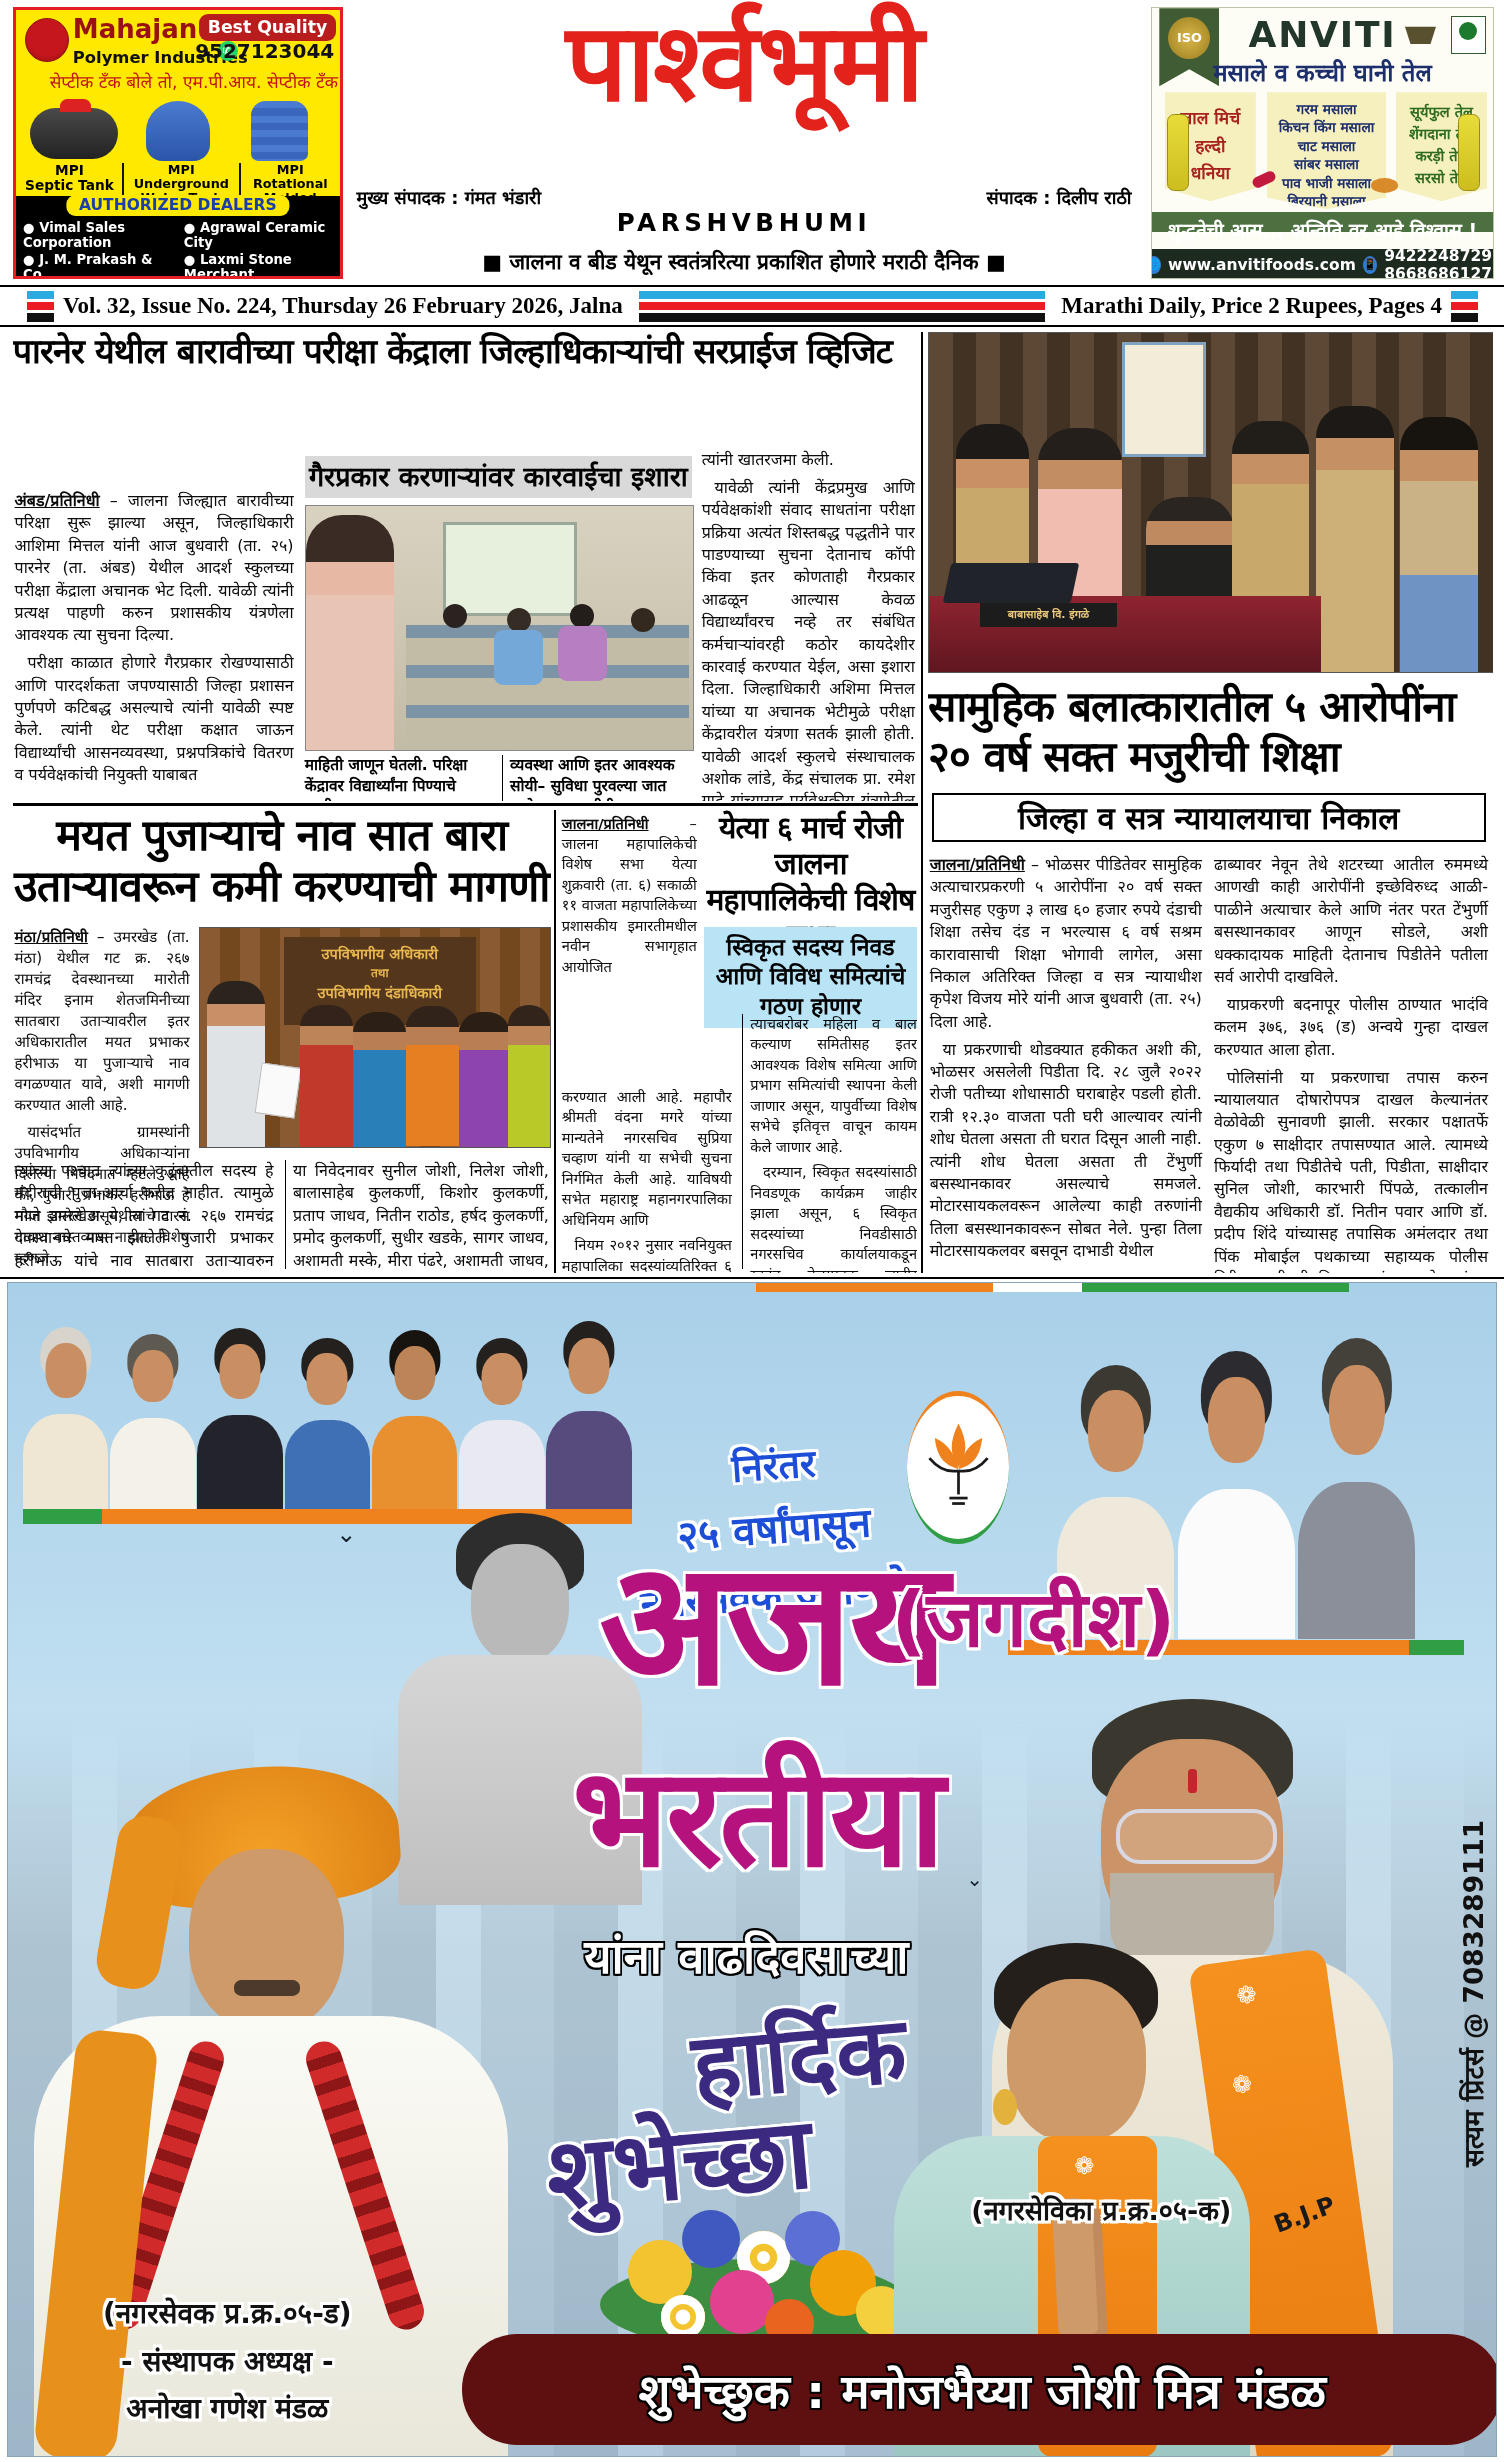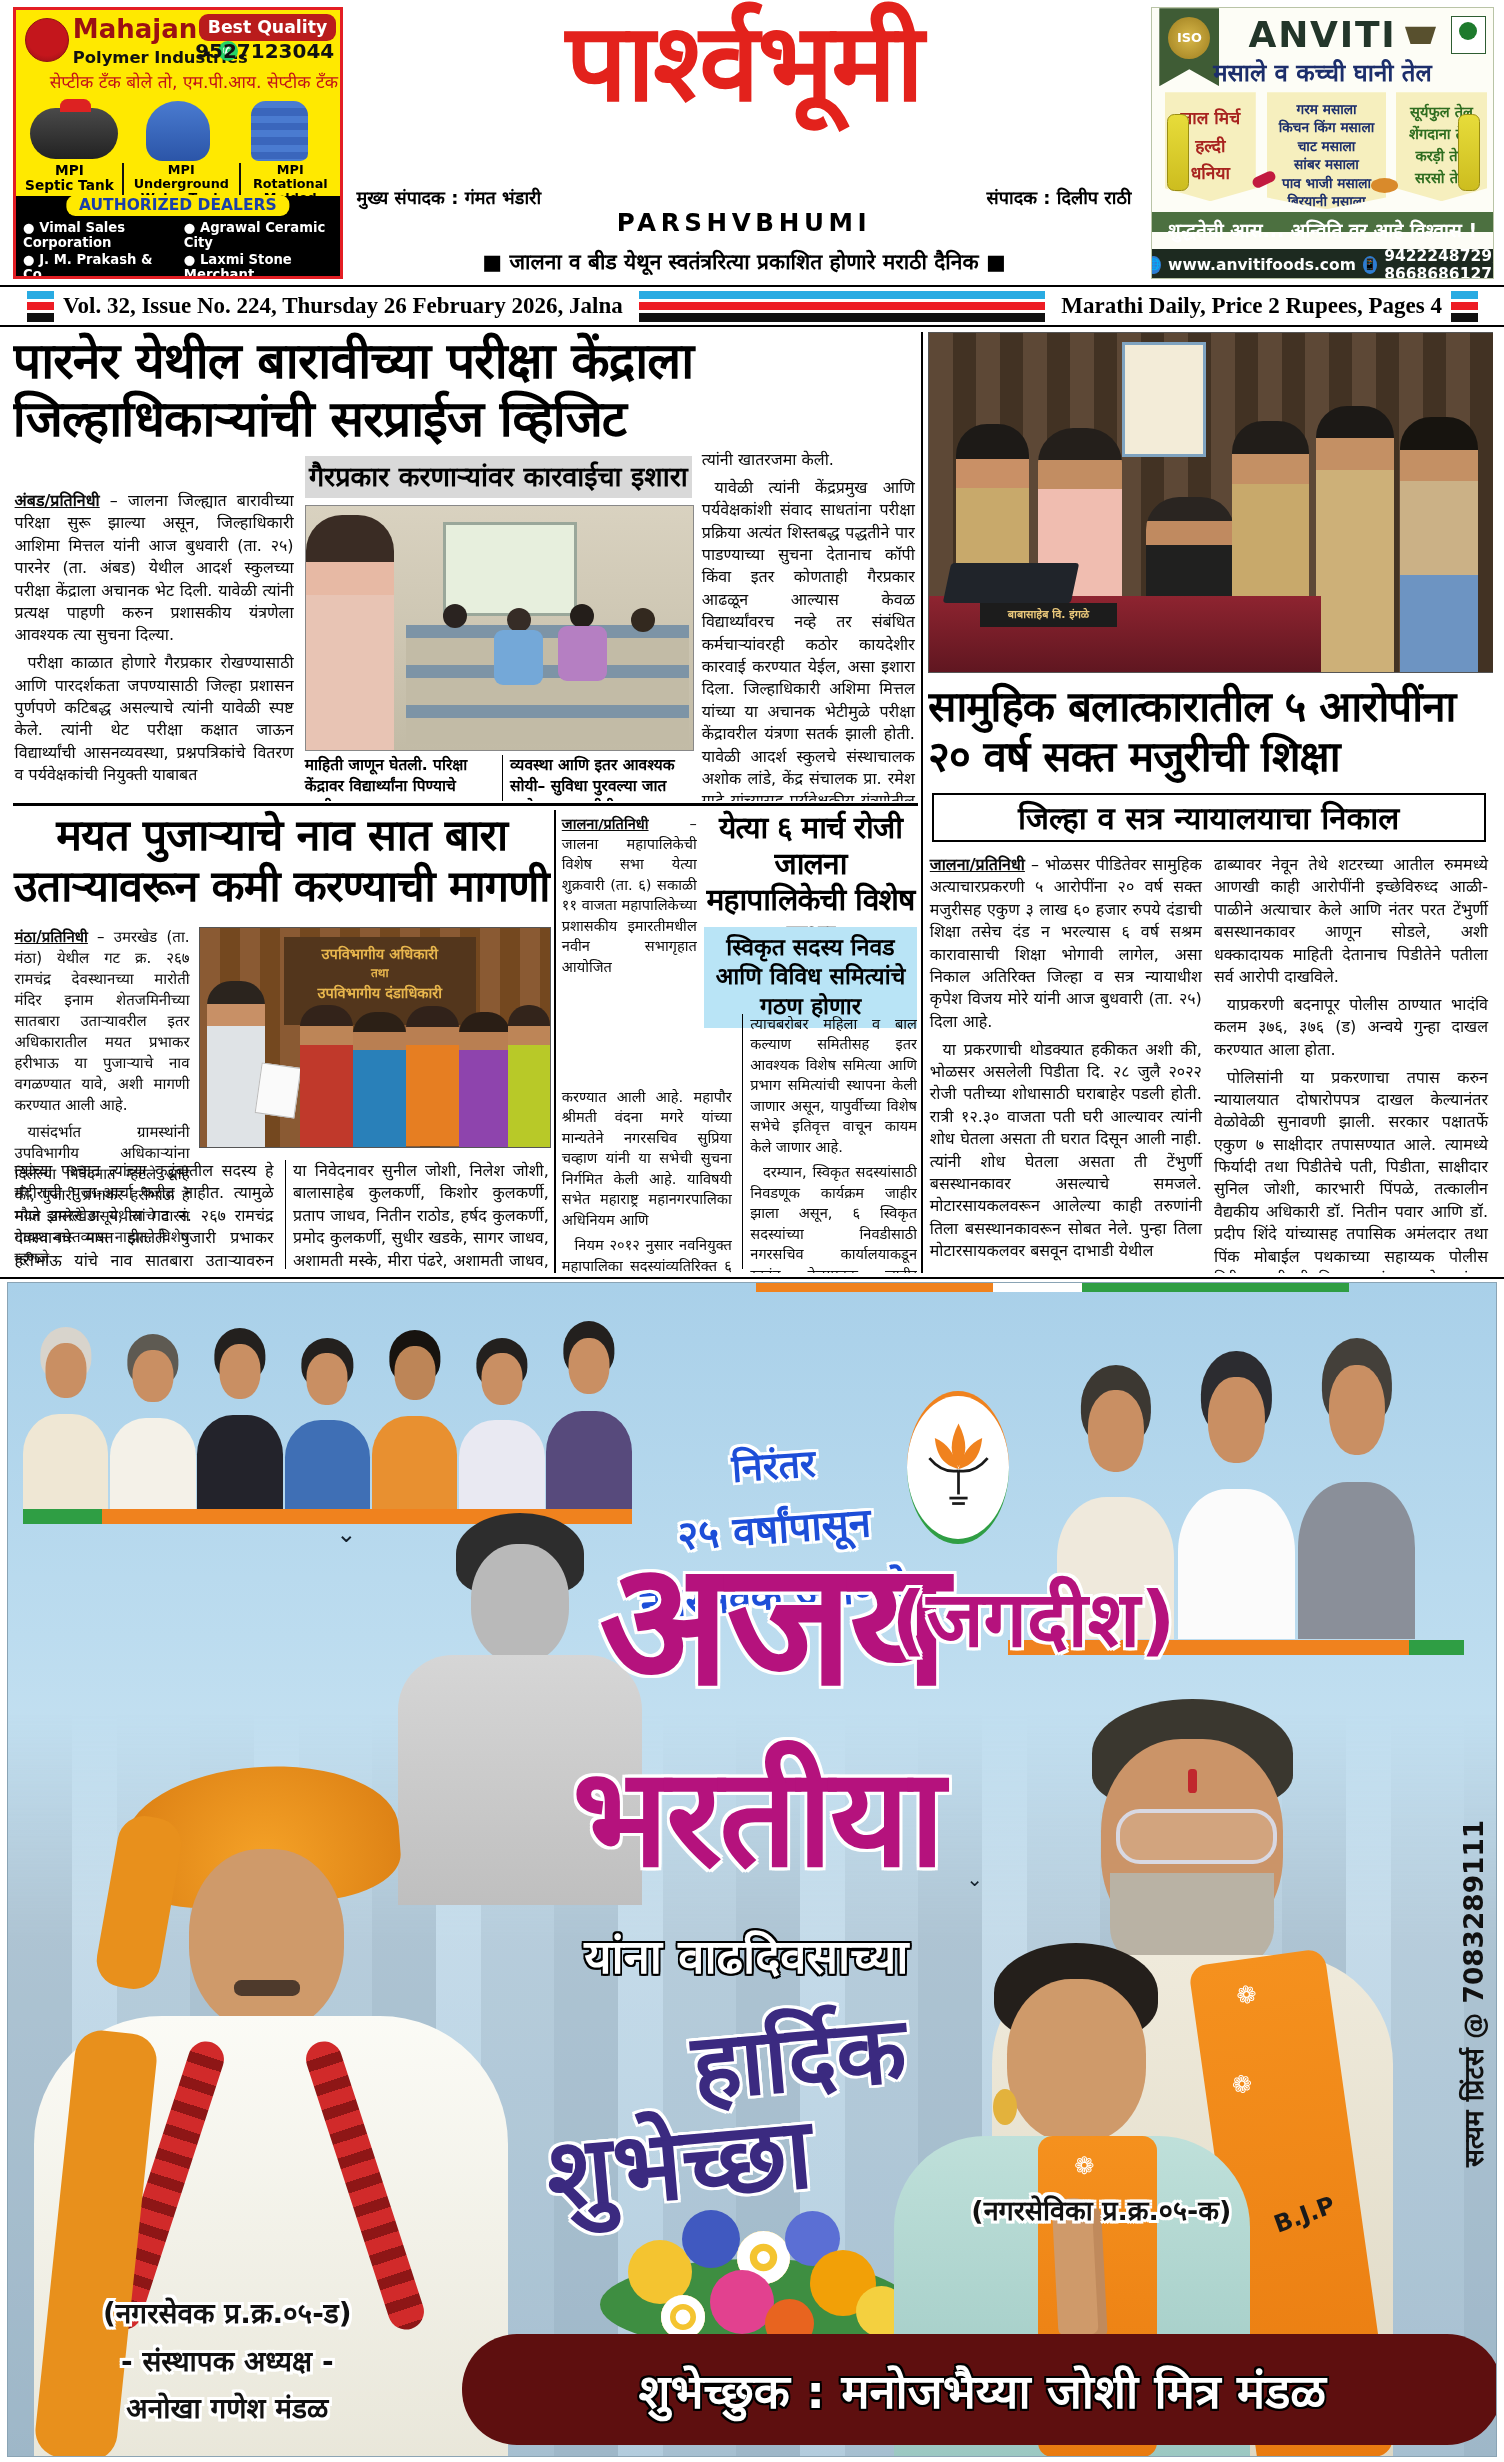--- a/index.html
+++ b/index.html
@@ -122,21 +122,21 @@
       </span>
     <span style="font-size:23px;font-weight:700;">Marathi Daily, Price 2 Rupees, Pages 4</span>
     <span class="tri3">
         <i style="background:#29abe2;"></i>
         <i style="background:#ed1c24;"></i>
         <i style="background:#111;"></i>
       </span>
   </div>
 
   <div class="abs" style="left:12.8px;top:332px;width:905px;height:469px;overflow:hidden;">
-    <div class="hl" style="font-size:50px;line-height:1.16;text-align:left;">पारनेर येथील बारावीच्या परीक्षा केंद्राला जिल्हाधिकाऱ्यांची सरप्राईज व्हिजिट</div>
+    <div class="hl" style="font-size:34px;line-height:1.16;text-align:left;">पारनेर येथील बारावीच्या परीक्षा केंद्राला जिल्हाधिकाऱ्यांची सरप्राईज व्हिजिट</div>
     <div class="abs news-body" style="left:1.8px;top:130px;width:279px;height:336px;margin-top:28px;">
       <p><span class="byline">अंबड/प्रतिनिधी</span> <span>– जालना जिल्ह्यात बारावीच्या परिक्षा सुरू झाल्या असून, जिल्हाधिकारी आशिमा मित्तल यांनी आज बुधवारी (ता. २५) पारनेर (ता. अंबड) येथील आदर्श स्कुलच्या परीक्षा केंद्राला अचानक भेट दिली. यावेळी त्यांनी प्रत्यक्ष पाहणी करुन प्रशासकीय यंत्रणेला आवश्यक त्या सुचना दिल्या.</span></p>
       <p>परीक्षा काळात होणारे गैरप्रकार रोखण्यासाठी आणि पारदर्शकता जपण्यासाठी जिल्हा प्रशासन पुर्णपणे कटिबद्ध असल्याचे त्यांनी यावेळी स्पष्ट केले. त्यांनी थेट परीक्षा कक्षात जाऊन विद्यार्थ्यांची आसनव्यवस्था, प्रश्नपत्रिकांचे वितरण व पर्यवेक्षकांची नियुक्ती याबाबत</p>
     </div>
     <div class="abs" style="left:292px;top:124px;width:387px;height:42px;background:#d9d9d9;font-size:27px;font-weight:800;text-align:center;line-height:42px;">गैरप्रकार करणाऱ्यांवर कारवाईचा इशारा</div>
 
     <div class="abs" style="left:292px;top:173px;width:387px;height:244px;background:linear-gradient(#d9d2c0,#c2bba6);border:0.9px solid #888;overflow:hidden;">
       <div class="abs" style="left:137px;top:16.4px;width:128px;height:88px;background:#e7efdd;border:3.6px solid #9aa79a;"></div>
       <div class="abs" style="left:100px;top:119px;width:283px;height:119px;background:repeating-linear-gradient(#7d94a6 0 12.8px,#c2bba6 12.8px 40px);"></div>
       <div class="abs" style="left:137px;top:98px;width:24px;height:24px;border-radius:50%;background:#2a2320;"></div>

